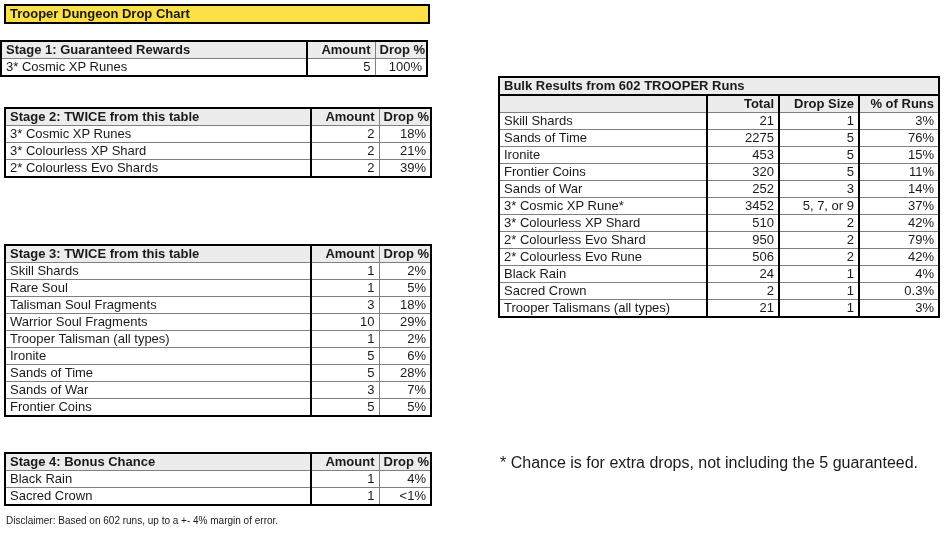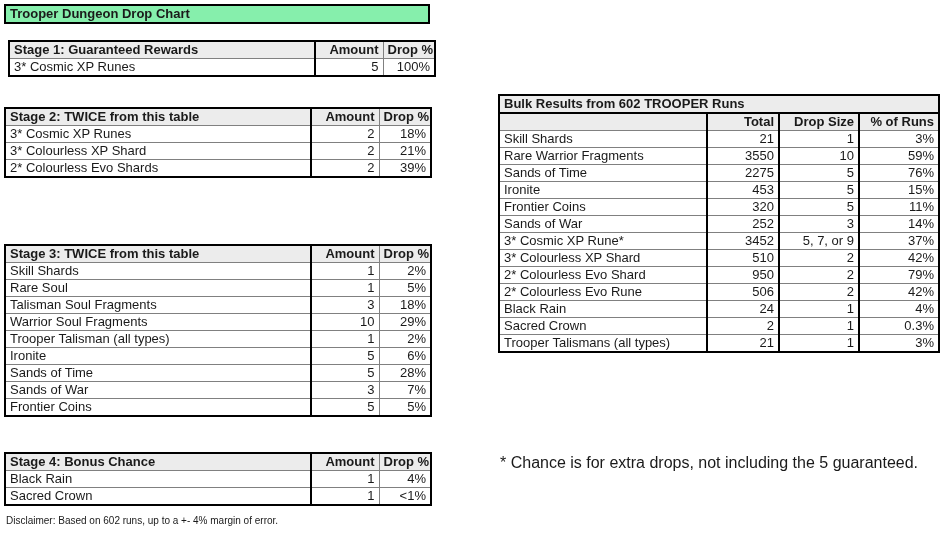--- a/index.html
+++ b/index.html
@@ -52,31 +52,31 @@
 
   
   .titlebox {
     position: absolute;
     left: 4px;
     top: 4px;
     width: 426px;
     height: 20px;
     box-sizing: border-box;
     border: 2px solid #000;
-    background: #86efac;
+    background: #fde047;
     font-size: 13px;
     font-weight: bold;
     line-height: 16px;
     padding: 1px 4px;
     display: flex;
     align-items: center;
   }
 
   
-  #stage1-table { position: absolute; left: 8px; top: 40px;  width: 426px; border-radius: 7px; }
+  #stage1-table { position: absolute; left: 0; top: 40px;  width: 426px; border-radius: 7px; }
   #stage2-table { position: absolute; left: 4px; top: 107px; width: 426px; }
   #stage3-table { position: absolute; left: 4px; top: 244px; width: 426px; border-radius: 22px; }
   #stage4-table { position: absolute; left: 4px; top: 452px; width: 426px; }
 
   .stage-col-name   { width: 306px; }
   .stage-col-amount { width: 68px;  }
   .stage-col-drop   { width: 52px;  }
 
   .disclaimer {
     position: absolute;
@@ -84,21 +84,21 @@
     top: 513px;
     font-size: 10px;
     line-height: 16px;
     white-space: nowrap;
   }
 
   
   #bulk-table {
     position: absolute;
     left: 498px;
-    top: 94px;
+    top: 76px;
     width: 440px;
   }
   .bulk-col-name { width: 208px; }
   .bulk-col-tot  { width: 72px;  }
   .bulk-col-size { width: 80px;  }
   .bulk-col-pct  { width: 80px;  }
 
   .bulk-title-cell {
     background: #ececec !important;
     font-weight: bold;
@@ -288,26 +288,20 @@
       </tr>
     </thead>
     <tbody>
       <tr>
         <td class="c-name thick-r">Skill Shards</td>
         <td class="c-num thick-r">21</td>
         <td class="c-num thick-r">1</td>
         <td class="c-num">3%</td>
       </tr>
       <tr>
-        <td class="c-name thick-r">Rare Warrior Fragments</td>
-        <td class="c-num thick-r">3550</td>
-        <td class="c-num thick-r">10</td>
-        <td class="c-num">59%</td>
-      </tr>
-      <tr>
         <td class="c-name thick-r">Sands of Time</td>
         <td class="c-num thick-r">2275</td>
         <td class="c-num thick-r">5</td>
         <td class="c-num">76%</td>
       </tr>
       <tr>
         <td class="c-name thick-r">Ironite</td>
         <td class="c-num thick-r">453</td>
         <td class="c-num thick-r">5</td>
         <td class="c-num">15%</td>

